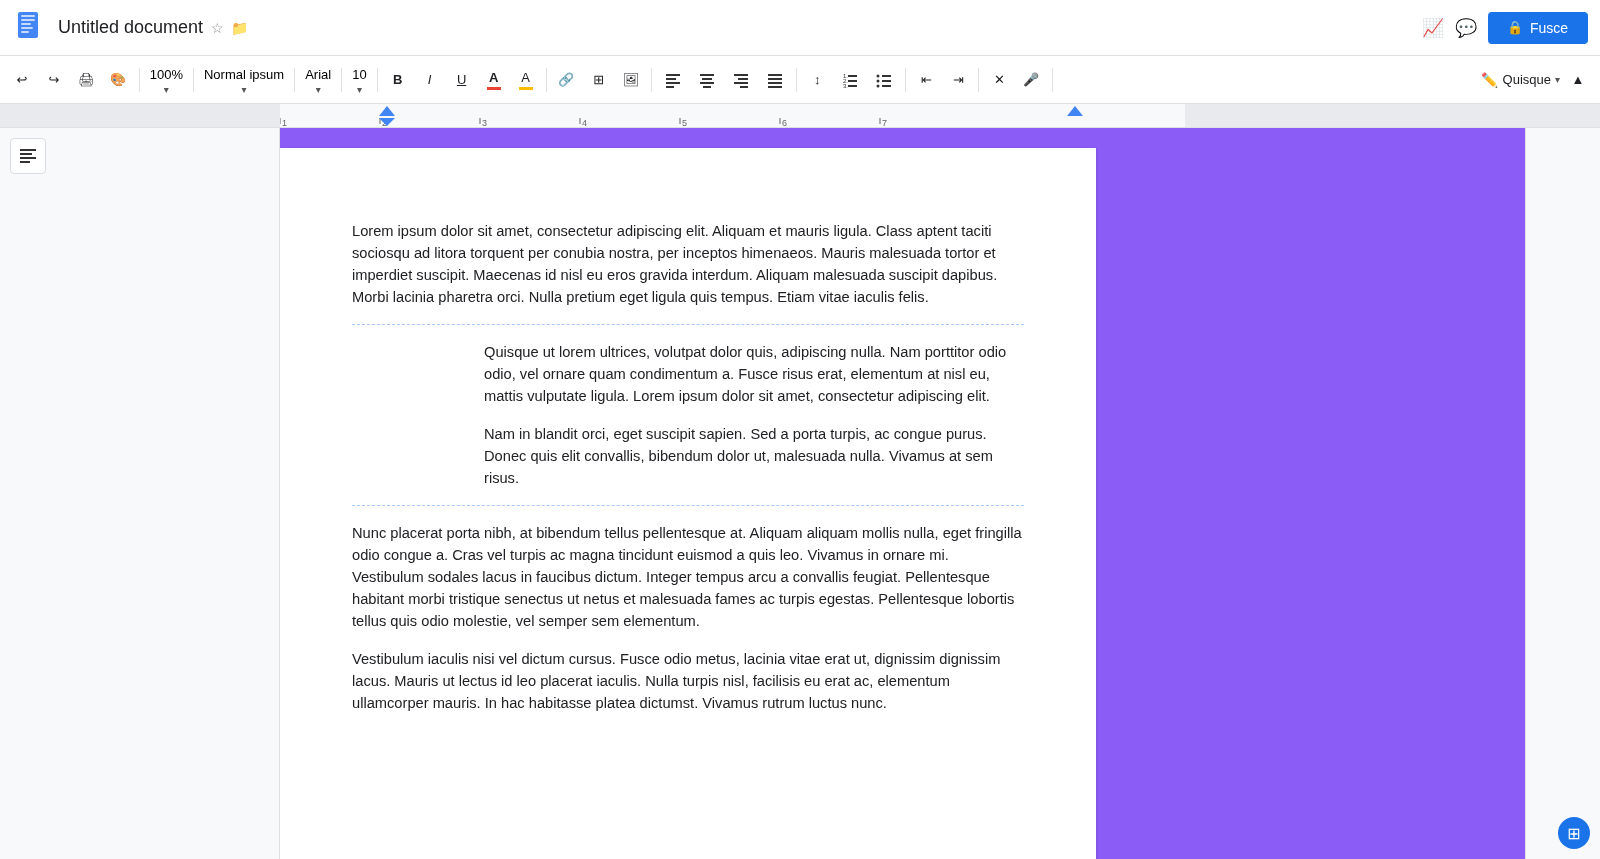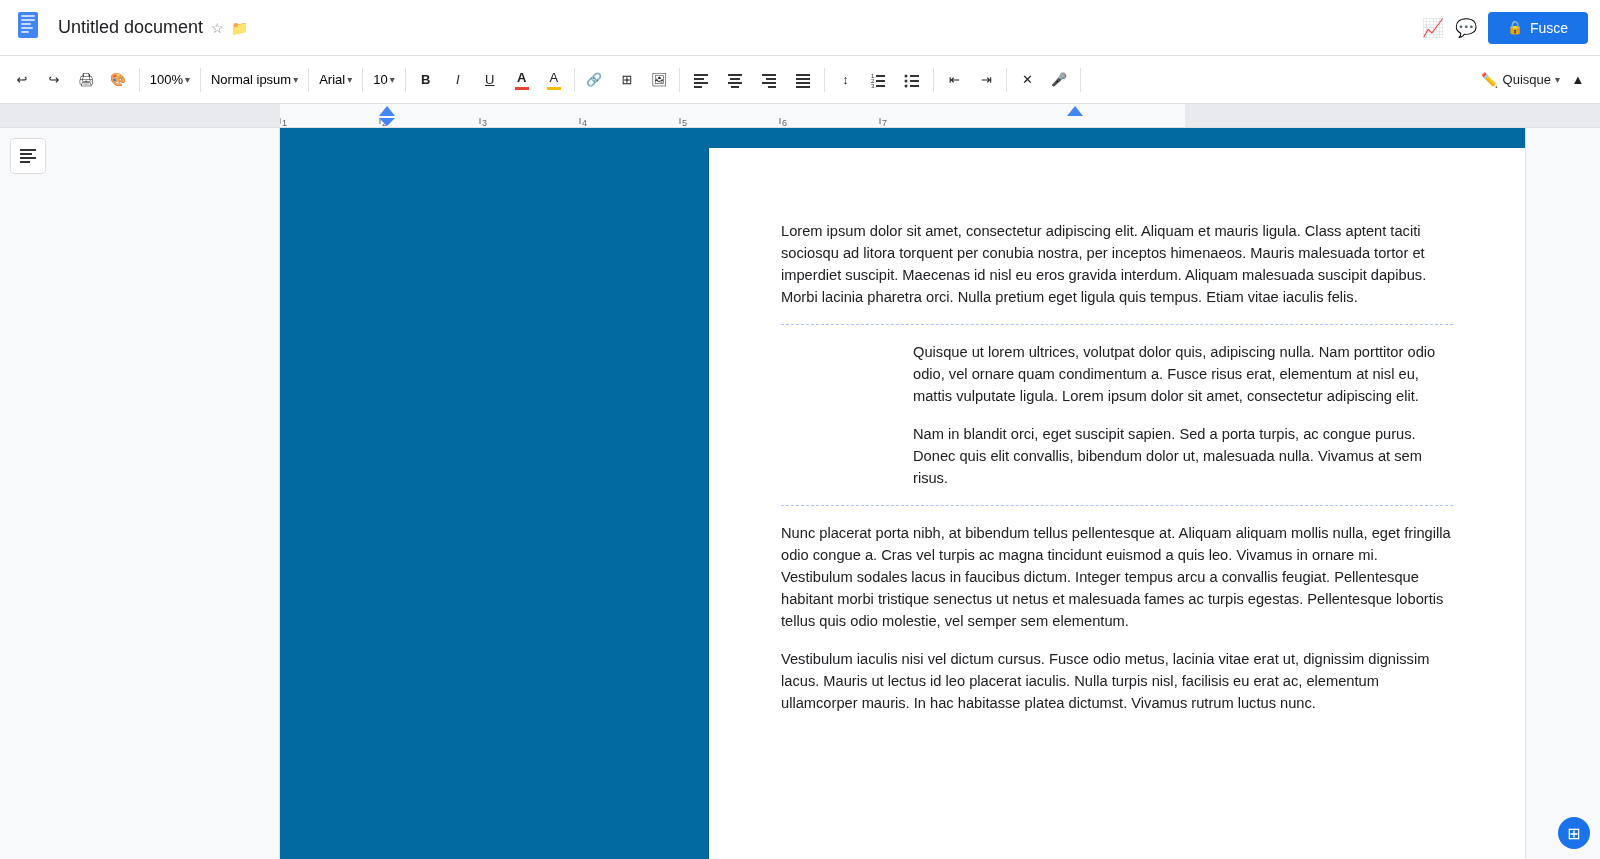--- a/index.html
+++ b/index.html
@@ -10,21 +10,21 @@
       display: flex;
       align-items: center;
       background: #fff;
       padding: 4px 12px;
       height: 56px;
       border-bottom: 1px solid #e0e0e0;
     }
     #doc-icon {
       width: 36px; height: 36px; margin-right: 10px; flex-shrink: 0;
     }
-    #title-area { display: flex; flex-direction: row; flex: 1; }
+    #title-area { display: flex; flex-direction: column; flex: 1; justify-content: center; }
     #doc-title { font-size: 18px; color: #202124; font-family: Arial, sans-serif; }
     #title-star { color: #888; font-size: 14px; }
     #title-folder { color: #888; font-size: 14px; }
     #menu-bar { display: flex; align-items: center; gap: 2px; margin-top: 2px; }
     .menu-item { font-size: 13px; color: #202124; padding: 2px 8px; border-radius: 4px; cursor: pointer; }
     #save-status { font-size: 13px; color: #188038; margin-left: 8px; }
     #top-right { display: flex; align-items: center; gap: 10px; margin-left: auto; }
     #trend-icon { font-size: 18px; color: #555; }
     #comment-icon { font-size: 18px; color: #555; }
     #share-btn {
@@ -40,21 +40,21 @@
       border-bottom: 1px solid #e0e0e0; flex-wrap: nowrap; overflow: hidden;
     }
     .tb-btn {
       display: flex; align-items: center; justify-content: center;
       border: none; background: transparent; border-radius: 4px;
       padding: 4px 6px; cursor: pointer; font-size: 13px; color: #202124;
       min-width: 28px; height: 32px;
     }
     .tb-divider { width: 1px; height: 24px; background: #e0e0e0; margin: 0 2px; }
     .tb-dropdown { display: flex; align-items: center; border: none; background: transparent;
-      border-radius: 4px; padding: 3px 4px; font-size: 13px; cursor: pointer; height: 32px; gap: 2px; }
+      border-radius: 4px; padding: 3px 4px; font-size: 13px; cursor: pointer; height: 32px; gap: 2px; flex-direction: column; }
     .caret { font-size: 10px; color: #555; }
     .bold-btn { font-weight: bold; }
     .italic-btn { font-style: italic; }
     .underline-btn { text-decoration: underline; }
 
     
     .color-swatch { width: 14px; height: 3px; background: #ea4335; margin-top: 2px; }
     .highlight-swatch { width: 14px; height: 3px; background: #fbbc04; margin-top: 2px; }
 
     
@@ -73,21 +73,21 @@
       display: flex; height: calc(859px - 56px - 48px - 24px);
       background: #f0f4f9; overflow: hidden;
     }
     #left-panel { width: 280px; background: #f8f9fa; border-right: 1px solid #e0e0e0; position: relative; }
     #outline-btn {
       position: absolute; top: 10px; left: 10px;
       width: 36px; height: 36px; background: #fff; border: 1px solid #dadce0;
       border-radius: 4px; cursor: pointer; display: flex; align-items: center; justify-content: center;
       font-size: 16px; color: #444;
     }
-    #doc-area { flex: 1; overflow-y: auto; display: flex; justify-content: flex-end; padding: 20px 0; background: #0369a1; }
+    #doc-area { flex: 1; overflow-y: auto; display: flex; justify-content: flex-start; padding: 20px 0; background: #8b5cf6; }
     #doc-page {
       width: 816px; min-height: 1056px; background: #fff;
       box-shadow: 0 1px 3px rgba(0,0,0,0.2);
       padding: 72px 72px 72px 72px;
       position: relative;
     }
     #right-panel { width: 75px; background: #f8f9fa; border-left: 1px solid #e0e0e0; position: relative; }
     #bottom-right-btn {
       position: absolute; bottom: 10px; right: 10px;
       width: 32px; height: 32px; background: #1a73e8; border-radius: 50%;

